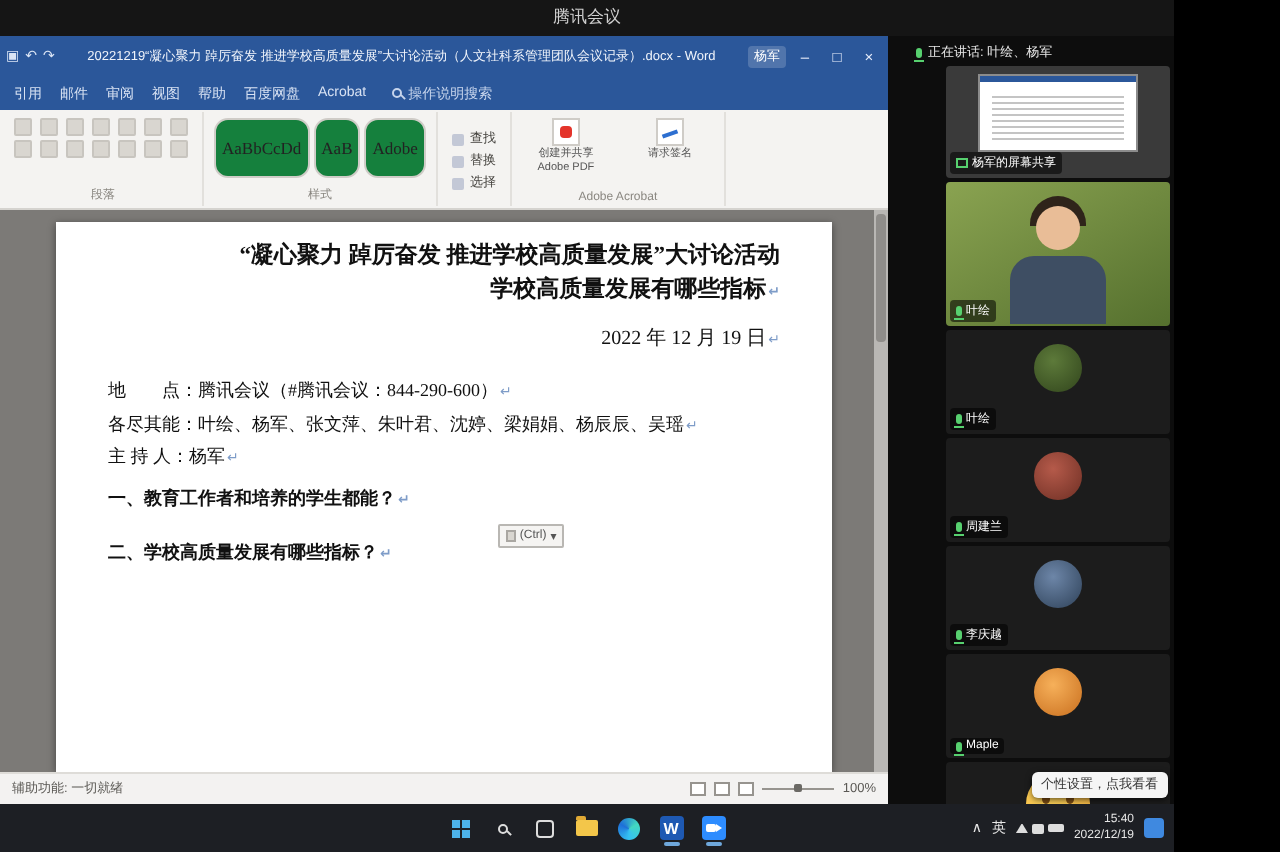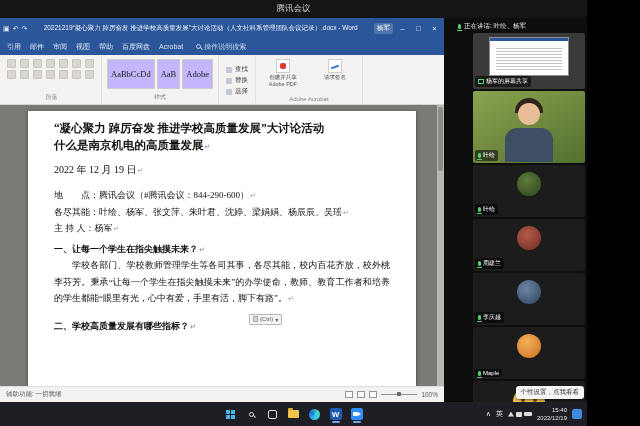--- a/index.html
+++ b/index.html
@@ -26,36 +26,36 @@
   .ribbon-search{display:flex;align-items:center;gap:3px;margin-left:8px;font-size:7px;color:#c6d4ec}
   .magnifier{width:5px;height:5px;border:1px solid #c6d4ec;border-radius:50%;position:relative;display:inline-block;flex:none}
   .magnifier::after{content:"";position:absolute;width:3px;height:1px;background:#c6d4ec;transform:rotate(45deg);right:-3px;bottom:-1px}
 
   .ribbon{height:50px;background:#f4f3f1;border-bottom:1px solid #d5d3cf;display:flex;align-items:stretch;padding:1px 2px}
   .rgroup{display:flex;flex-direction:column;align-items:center;padding:3px 5px 1px;border-right:1px solid #e2e0dc}
   .rgroup-label{margin-top:auto;font-size:6px;color:#8a8781;padding-top:1px}
   .icon-grid{display:grid;grid-template-columns:repeat(7,11px);gap:2px}
   .ric{width:9px;height:9px;background:#d9d6d0;border-radius:1px;border:1px solid #c8c5bf}
   .chips{display:flex;gap:2px;align-items:stretch;height:30px}
-  .chip{background:#c4b5fd;border:1px solid #cfccc7;padding:2px 3px;display:flex;align-items:center;border-radius:1px}
+  .chip{background:#15803d;border:1px solid #cfccc7;padding:2px 3px;display:flex;align-items:center;border-radius:7px}
   .chip span{font-size:8.5px;color:#222;font-family:"Liberation Serif",serif}
   .edit-col{display:flex;flex-direction:column;justify-content:center;gap:2px}
   .edit-item{display:flex;align-items:center;gap:3px;font-size:6.5px;color:#44423e;padding:0 2px}
   .edit-ic{width:6px;height:6px;background:#c3c8d6;border-radius:1px;flex:none}
   .acro-items{display:flex;gap:8px}
   .acro-item{display:flex;flex-direction:column;align-items:center;width:44px;text-align:center}
   .acro-icon{width:14px;height:14px;background:#fff;border:1px solid #cfccc7;position:relative;margin-bottom:1px}
   .acro-icon.pdf::after{content:"";position:absolute;inset:3px;background:#e4342b;border-radius:2px}
   .acro-icon.sign::after{content:"";position:absolute;left:2px;right:2px;bottom:4px;height:2px;background:#2d6fd0;transform:rotate(-20deg)}
   .acro-label{font-size:5.5px;color:#555;line-height:1.25}
 
   .doc-area{flex:1;background:#7c7a77;position:relative;display:flex;justify-content:center;overflow:hidden}
   .page{width:388px;background:#fff;margin-top:6px;box-shadow:0 1px 4px rgba(0,0,0,.45);padding:9px 26px 0;font-family:"Liberation Serif",serif;color:#111}
   .line{font-size:9px;line-height:1.8}
-  .c{text-align:left}
+  .c{text-align:right}
   .b{font-weight:bold}
   .t{font-size:11.5px;line-height:1.45}
   .d{font-size:10px}
   .mark{color:#7e9cc8;font-size:7px;margin-left:1px;font-family:"DejaVu Sans",sans-serif}
   .spacer{height:8px}
   .para{font-size:9px;line-height:1.85;text-align:justify;text-indent:2em}
   .paste-row{margin-left:58%;margin-top:1px;height:10px}
   .paste-btn{display:inline-flex;align-items:center;gap:2px;border:1px solid #b9b7b3;background:#f5f4f2;font-size:6px;color:#555;padding:1px 3px;font-family:"Liberation Sans",sans-serif;border-radius:1px}
   .clipdot{width:5px;height:6px;background:#d9d6d0;border:1px solid #aaa7a2;flex:none}
   .vscroll{position:absolute;right:0;top:0;bottom:0;width:7px;background:#b9b7b4}
@@ -226,30 +226,29 @@
               <div class="acro-label">请求签名</div>
             </div>
           </div>
           <div class="rgroup-label">Adobe Acrobat</div>
         </div>
       </div>
 
       <div class="doc-area">
         <div class="page">
           <div class="line c b t"><span>“凝心聚力 踔厉奋发 推进学校高质量发展”大讨论活动</span></div>
-          <div class="line c b t"><span>什么是南京机电的高质量发展</span><span class="mark">↵</span></div>
+          <div class="line c b t"><span>学校高质量发展有哪些指标</span><span class="mark">↵</span></div>
           <div class="spacer"></div>
           <div class="line c d"><span>2022 年 12 月 19 日</span><span class="mark">↵</span></div>
           <div class="spacer"></div>
           <div class="line"><span>地　　点：腾讯会议（#腾讯会议：844-290-600）</span><span class="mark">↵</span></div>
           <div class="line"><span>各尽其能：叶绘、杨军、张文萍、朱叶君、沈婷、梁娟娟、杨辰辰、吴瑶</span><span class="mark">↵</span></div>
           <div class="line"><span>主 持 人：杨军</span><span class="mark">↵</span></div>
           <div class="spacer" style="height:5px"></div>
-          <div class="line b"><span>一、让每一个学生在指尖触摸未来？</span><span class="mark">↵</span></div>
-          <div class="para"><span>学校各部门、学校教师管理学生等各司其事，各尽其能，校内百花齐放，校外桃李芬芳。秉承“让每一个学生在指尖触摸未来”的办学使命，教师、教育工作者和培养的学生都能“眼里有光，心中有爱，手里有活，脚下有路”。</span><span class="mark">↵</span></div>
+          <div class="line b"><span>一、教育工作者和培养的学生都能？</span><span class="mark">↵</span></div>
           <div class="paste-row">
             <span class="paste-btn">
               <span class="clipdot"></span>
               <span>(Ctrl)</span>
               <span>▾</span>
             </span>
           </div>
           <div class="line b"><span>二、学校高质量发展有哪些指标？</span><span class="mark">↵</span></div>
         </div>
         <div class="vscroll">

